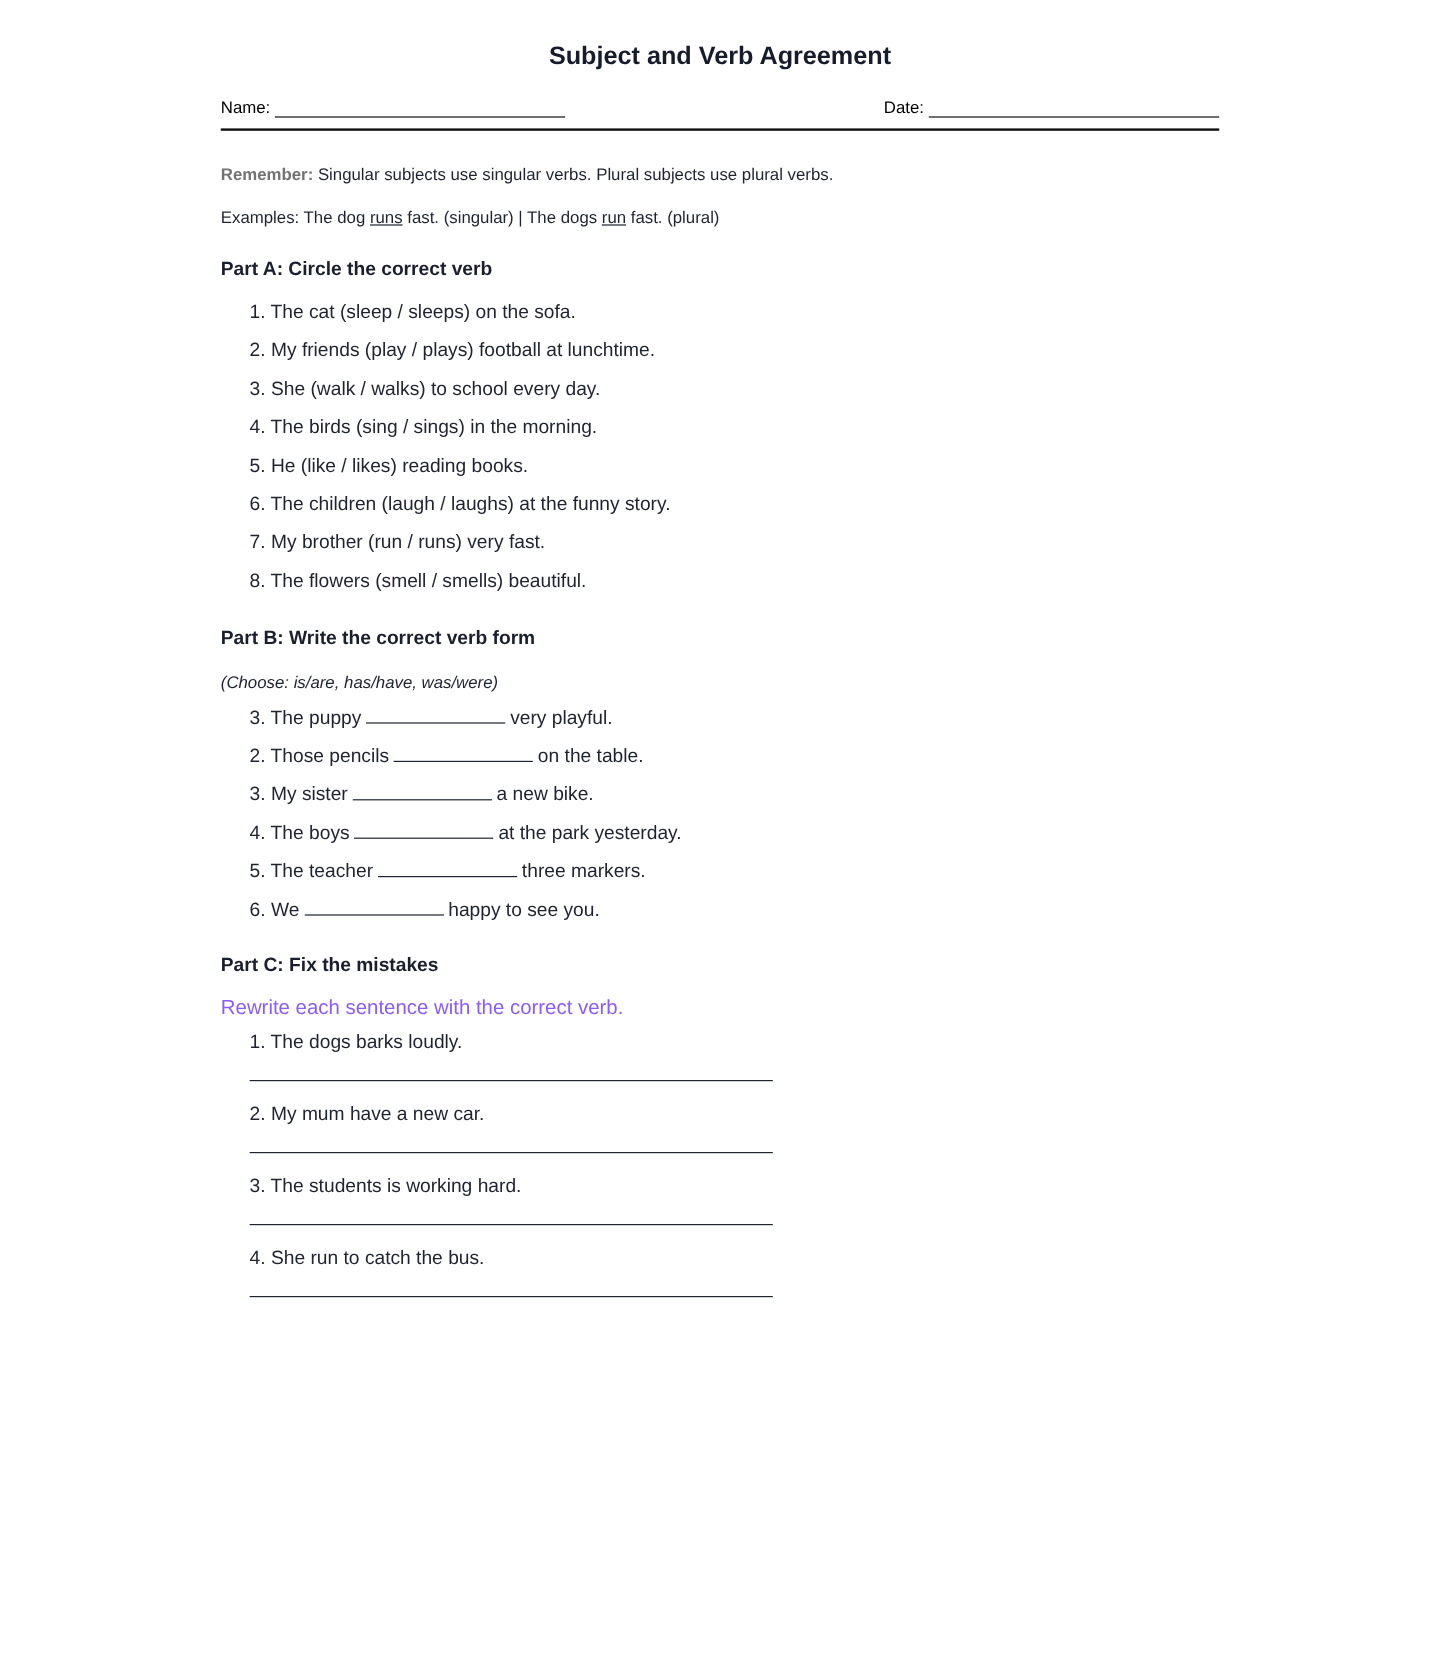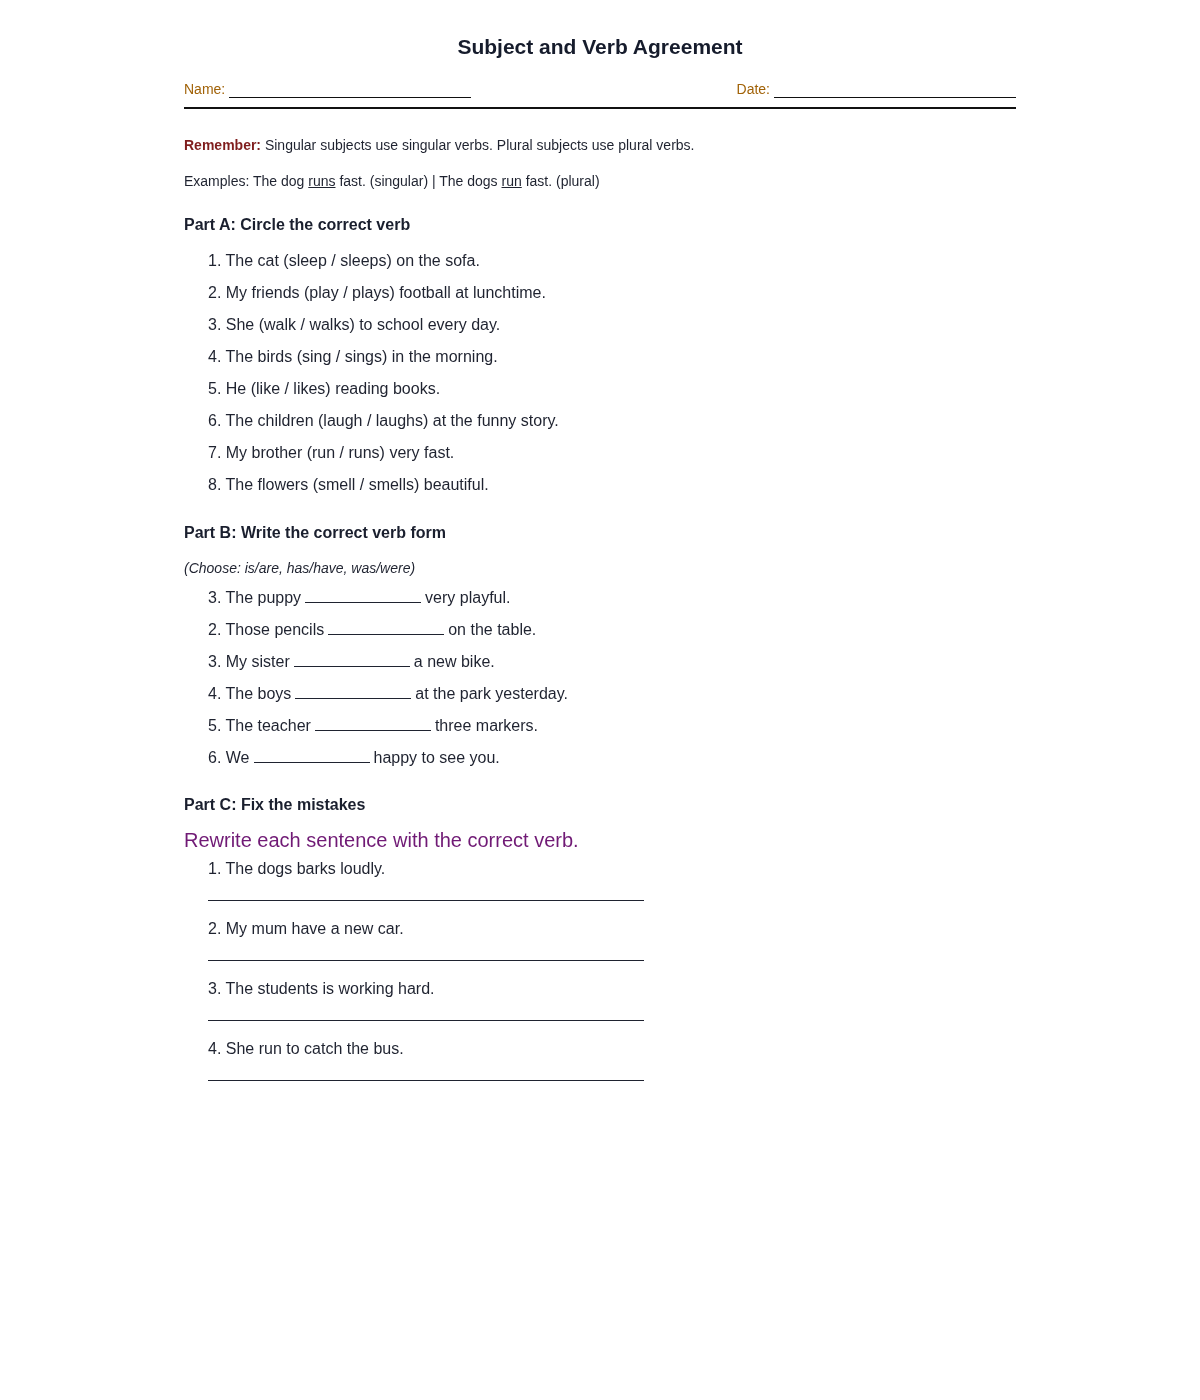--- a/index.html
+++ b/index.html
@@ -31,21 +31,21 @@
       margin: 0;
       line-height: 32px;
     }
     .name-date-row {
       position: absolute;
       top: 80px;
       left: 0;
       width: 832px;
       height: 20px;
       font-size: 14px;
-      color: #a16207;
+      color: #000000;
     }
     .field {
       position: absolute;
       top: 0;
       display: flex;
       align-items: flex-end;
       line-height: 18px;
     }
     .field.name { left: 0; }
     .field.date { right: 0; }
@@ -65,21 +65,21 @@
       background: #111111;
     }
     .remember {
       position: absolute;
       top: 136px;
       left: 0;
       font-size: 14px;
       line-height: 18px;
       color: #1f2330;
     }
-    .remember b { color: #7f1d1d; }
+    .remember b { color: #737373; }
     .examples {
       position: absolute;
       top: 172px;
       left: 0;
       font-size: 14px;
       line-height: 18px;
       color: #1f2330;
     }
     .examples u { text-decoration: underline; }
     .section-title {
@@ -112,23 +112,23 @@
       left: 0;
       font-size: 14px;
       font-style: italic;
       line-height: 18px;
       color: #1f2330;
       text-align: right;
     }
     .note {
       position: absolute;
       left: 0;
-      font-size: 20px;
-      line-height: 18px;
-      color: #701a75;
+      font-size: 17px;
+      line-height: 18px;
+      color: #8b5cf6;
     }
     .answer-line {
       position: absolute;
       left: 24px;
       width: 436px;
       height: 1px;
       background: #1f2330;
     }
   </style>
 </head>

